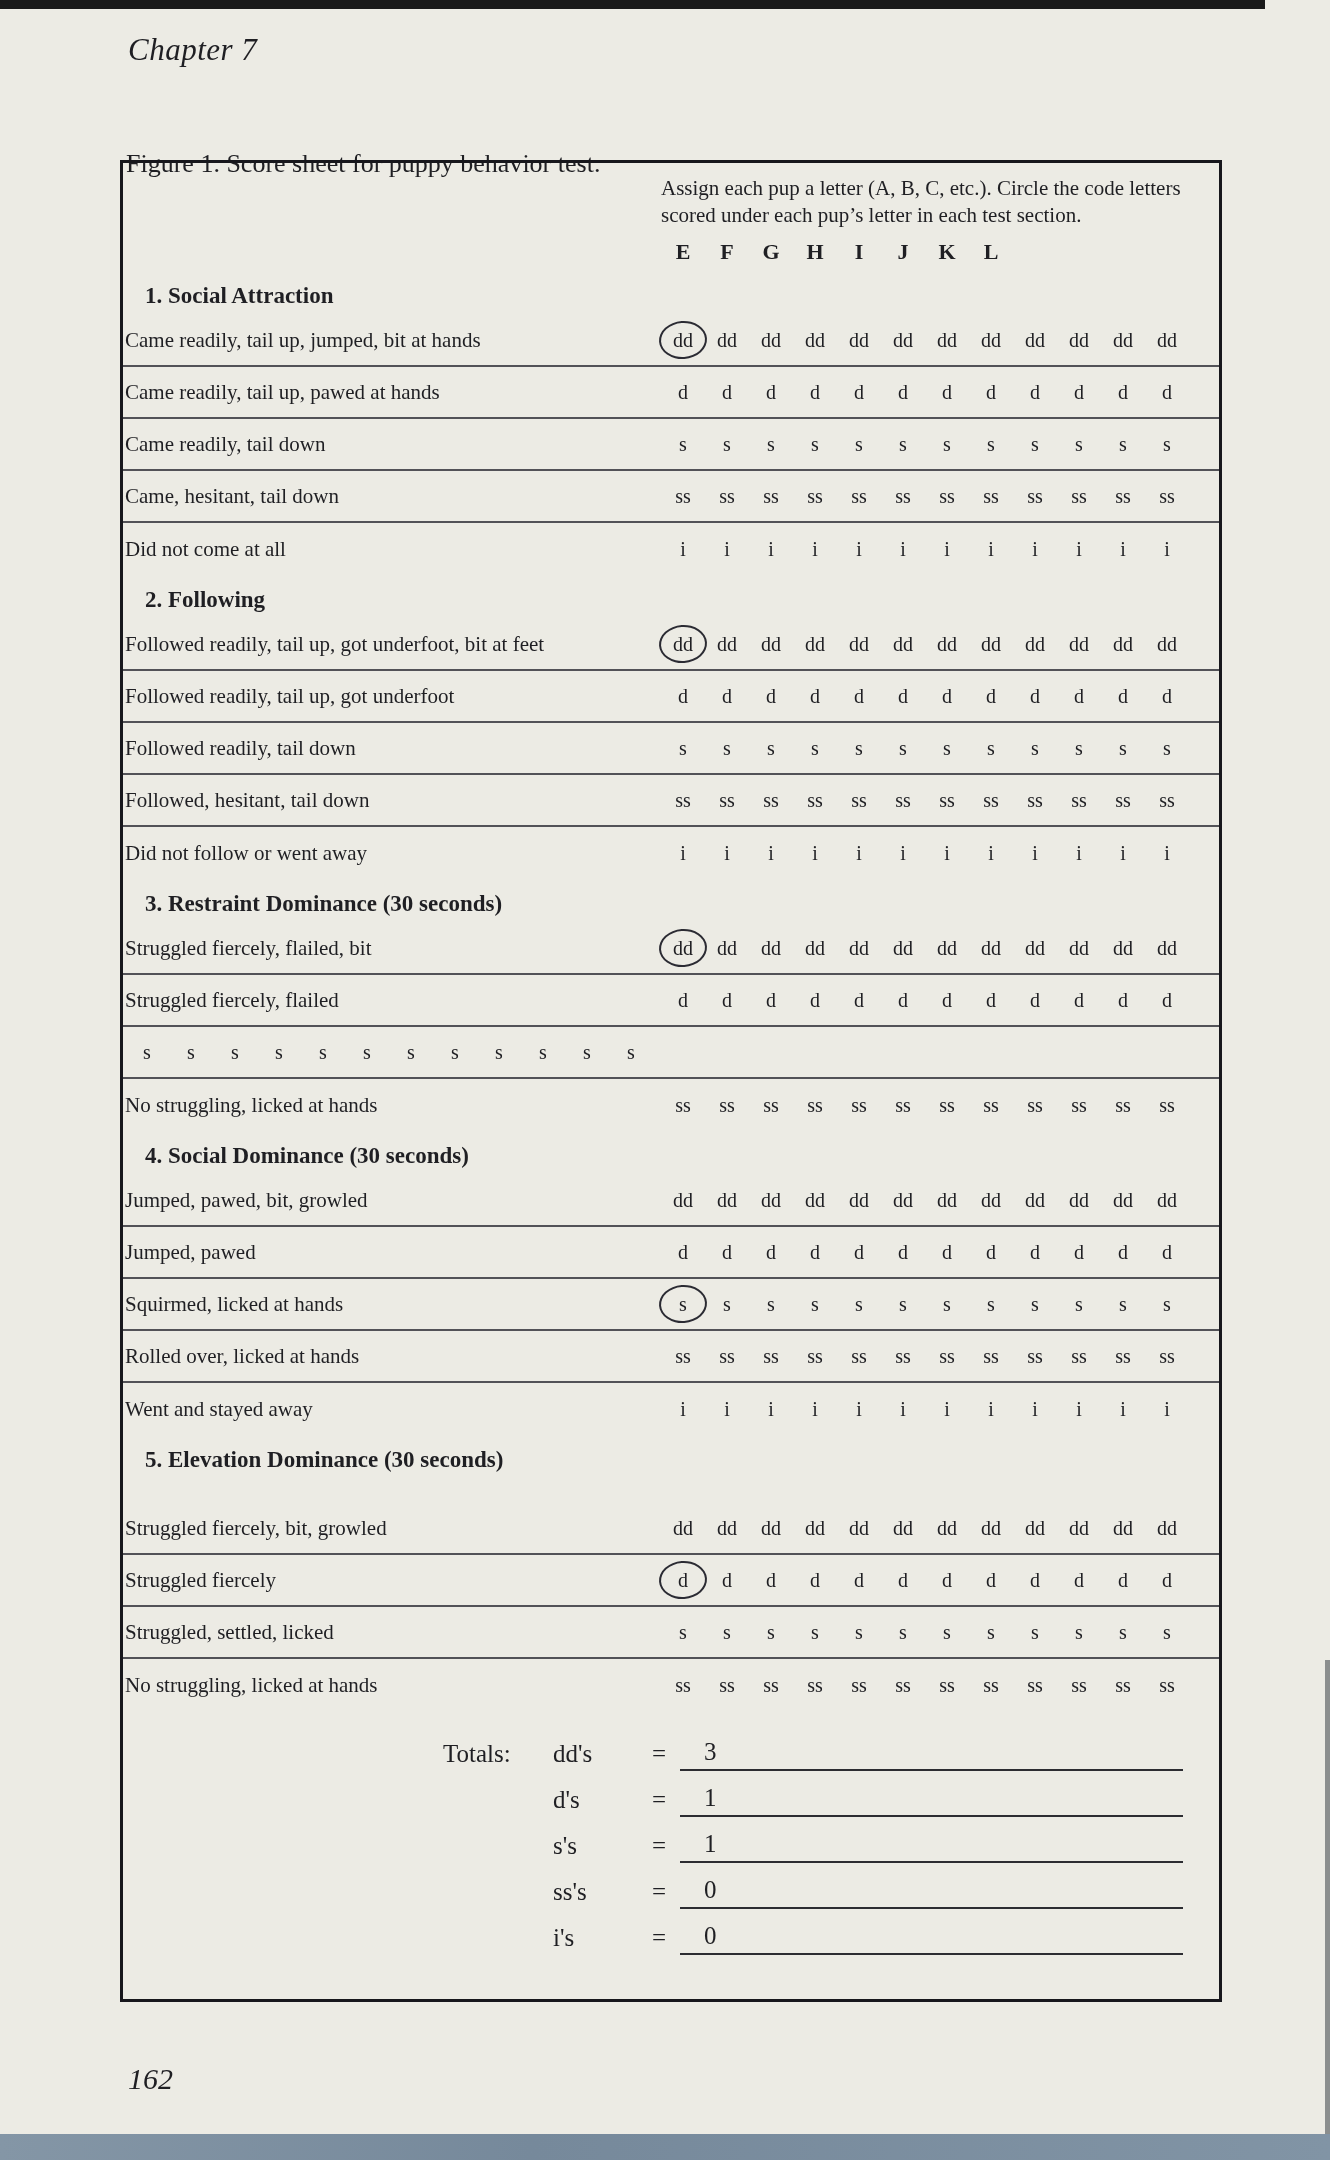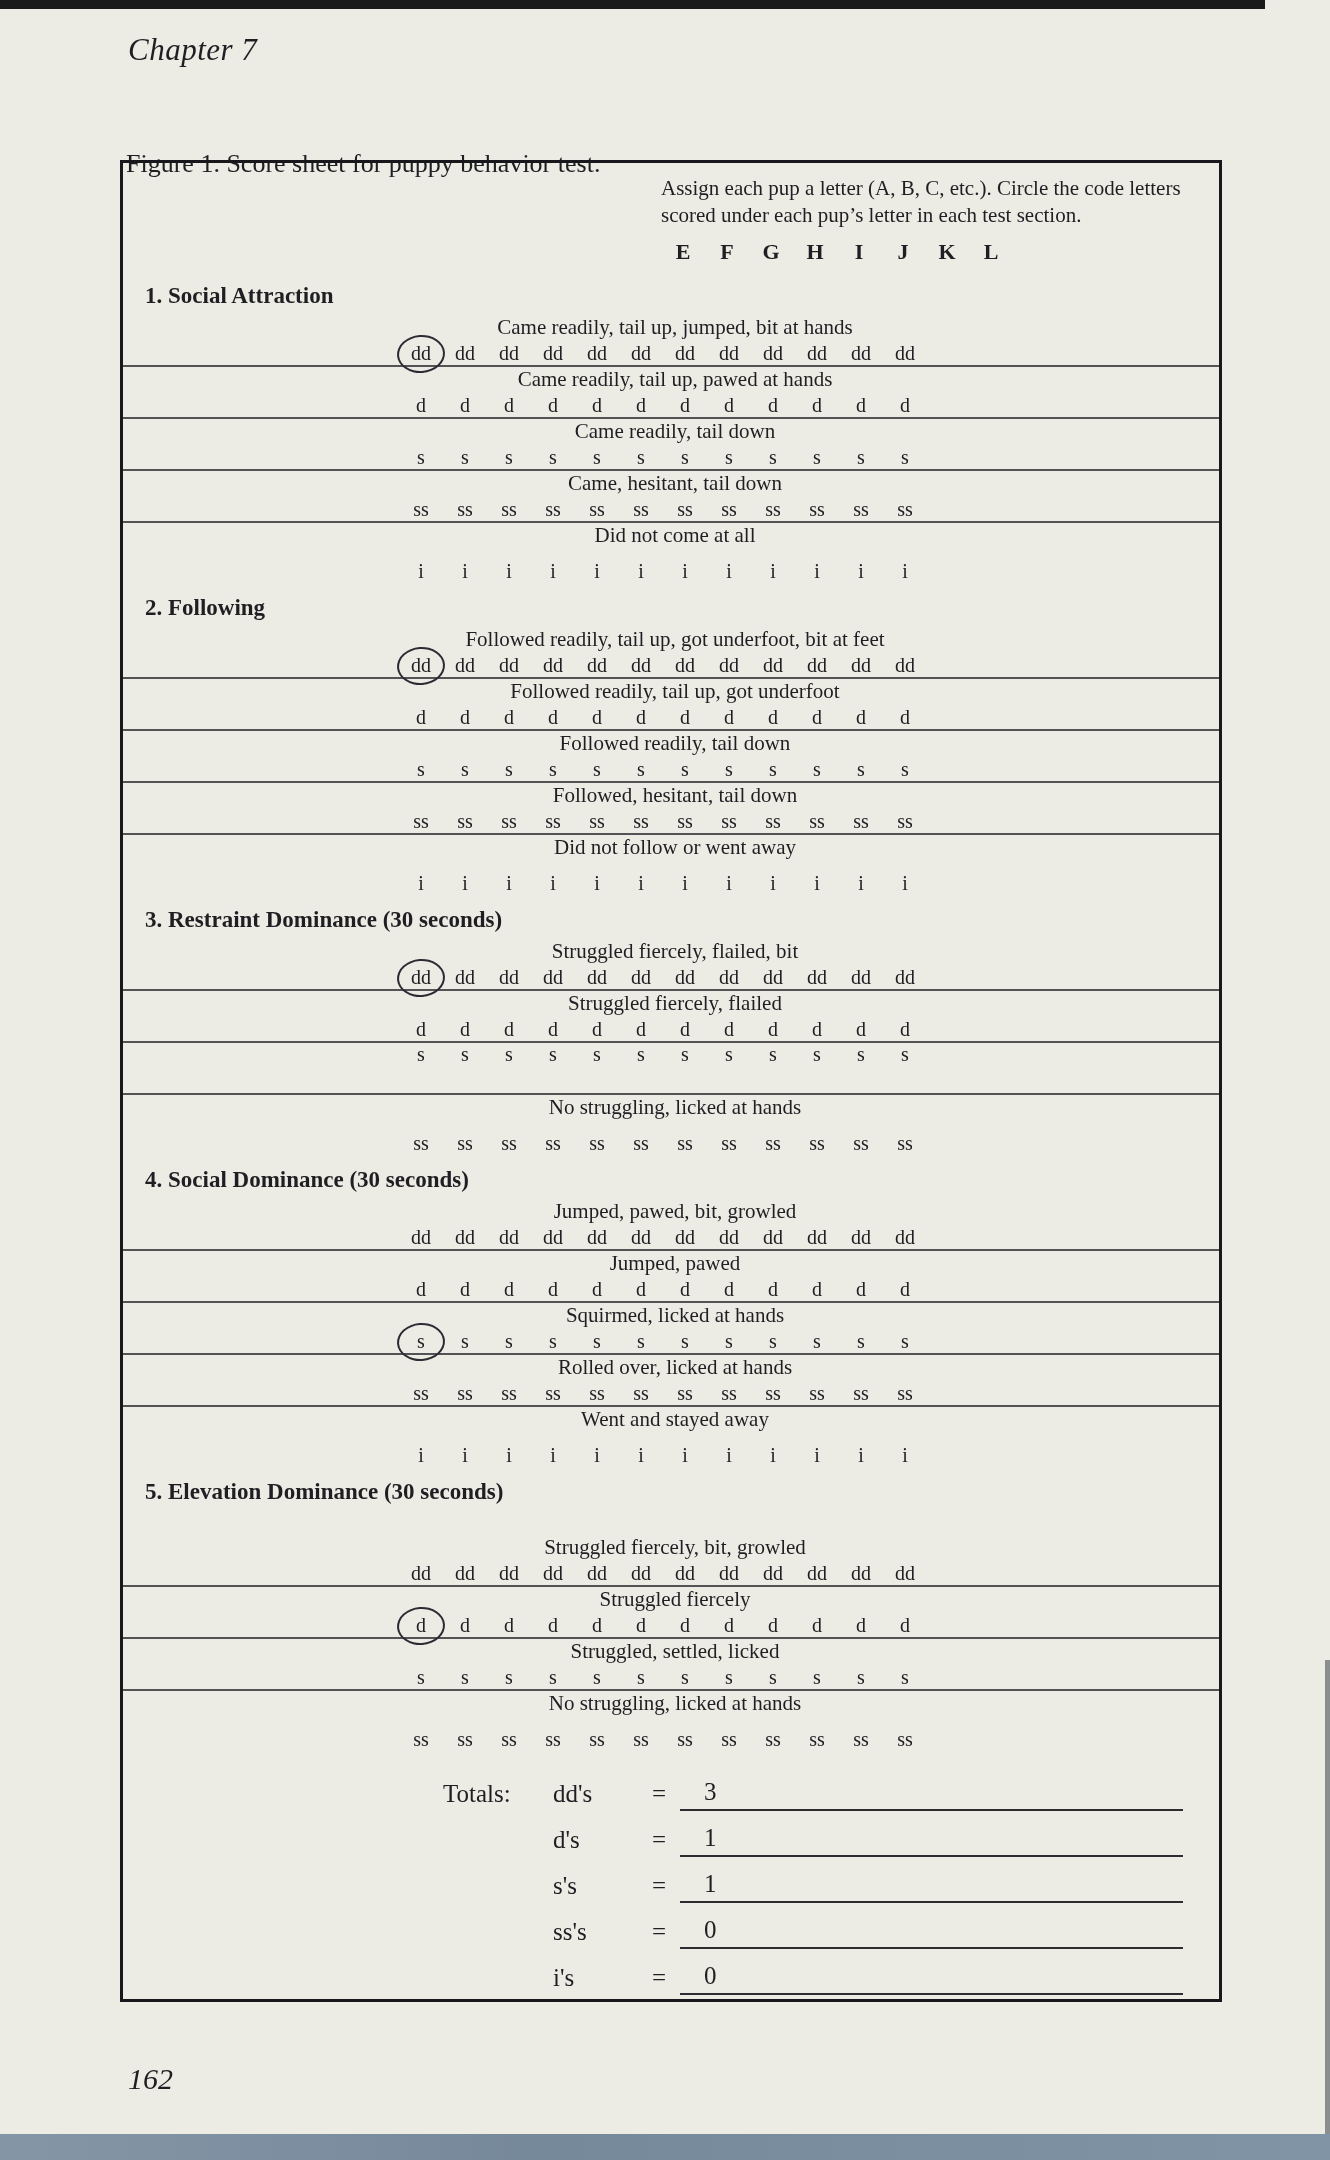--- a/index.html
+++ b/index.html
@@ -27,21 +27,21 @@
   .letters{display:flex;margin-left:538px;width:528px;height:32px;margin-bottom:2px;}
   .letter{width:44px;text-align:center;font-weight:bold;font-size:22px;}
 
   .section-title{font-weight:bold;font-size:23px;padding:8px 0 4px 22px;line-height:30px;}
   .section{margin-top:0px;}
   .section:nth-child(n+2) .section-title{padding-top:10px;}
   .section:nth-child(5) .section-title{margin-bottom:24px;}
 
   .score-row{
     display:flex;align-items:center;min-height:52px;box-sizing:border-box;
-    padding-left:14px;border-bottom:2px solid rgba(55,55,62,.85);flex-direction:column;
+    padding-left:2px;border-bottom:2px solid rgba(55,55,62,.85);
   }
   .section .score-row:last-child{border-bottom:none;gap:12px;}
   .row-label{flex:1;font-size:21px;padding-right:6px;}
   .codes{display:flex;width:528px;margin-right:30px;flex:none;}
   .code-cell{width:44px;text-align:center;font-size:20px;position:relative;}
   .circle{
     position:absolute;left:50%;top:50%;
     transform:translate(-50%,-50%) rotate(-4deg);
     width:44px;height:34px;border:2.5px solid #2b2b33;border-radius:50%;
     pointer-events:none;

